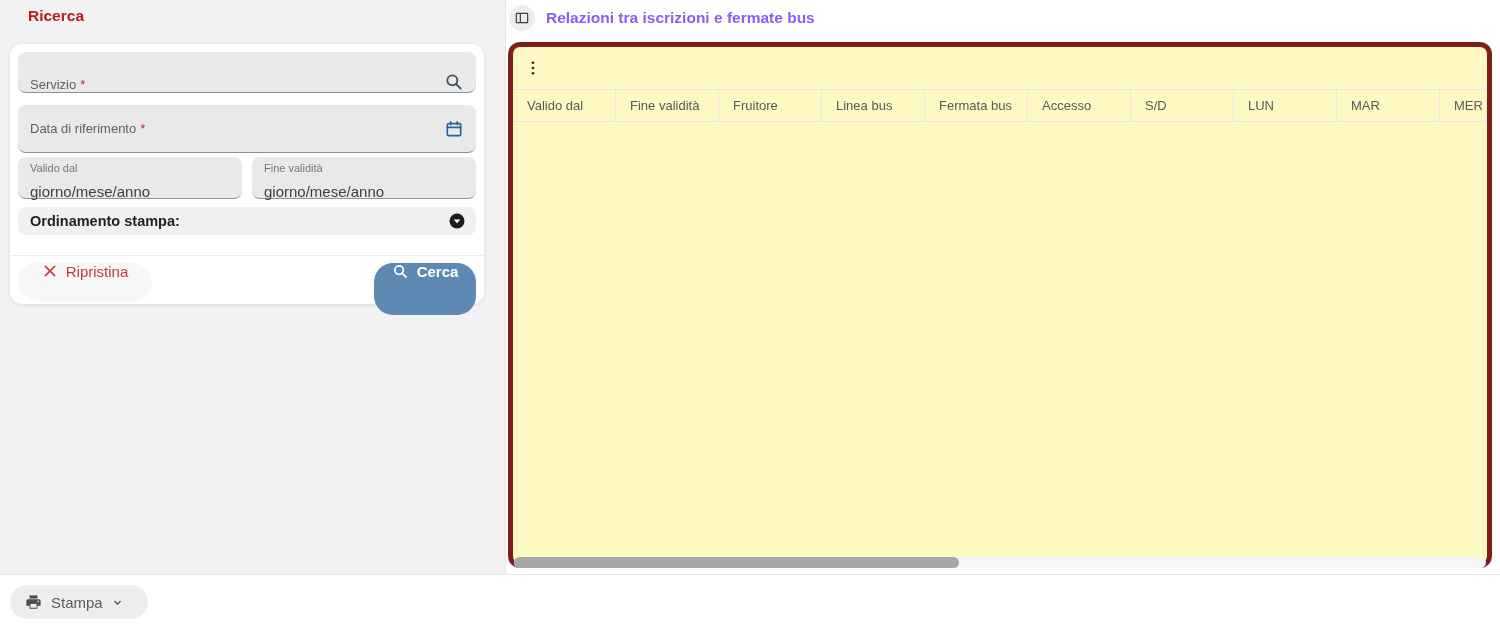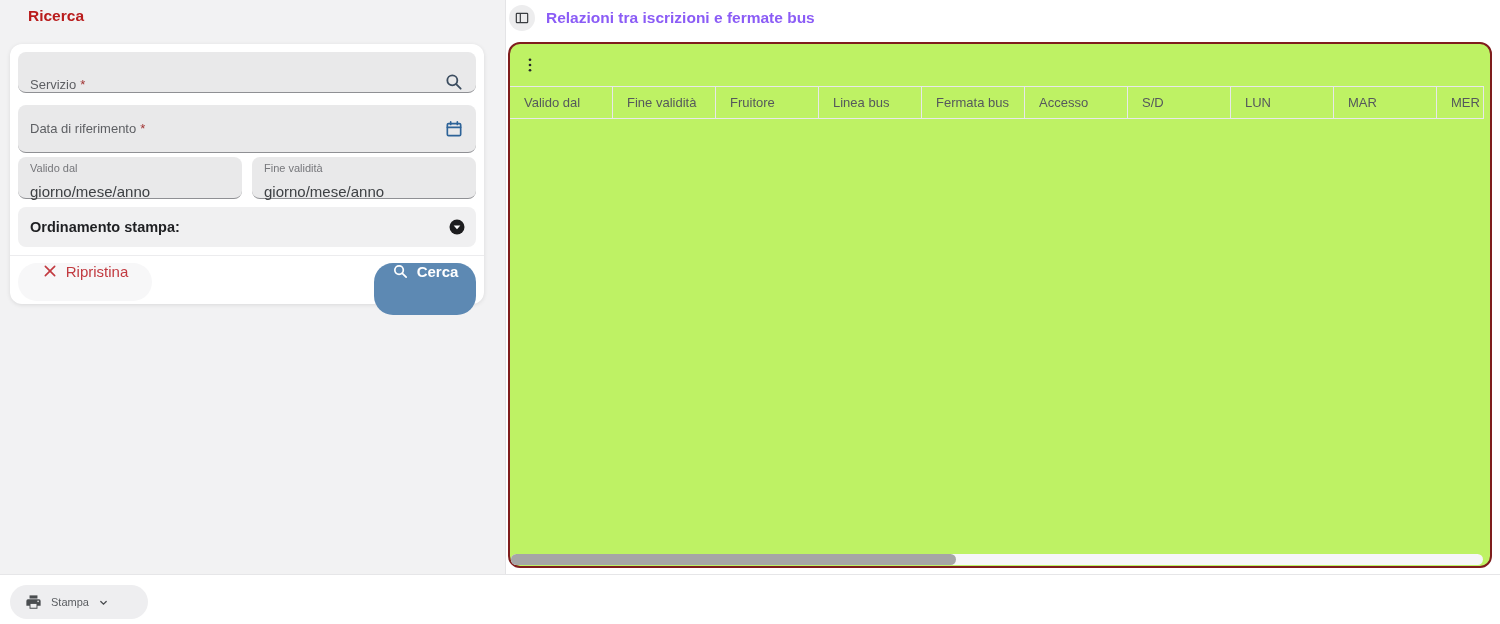--- a/index.html
+++ b/index.html
@@ -28,21 +28,21 @@
   .f-data     { left:8px; top:61px; width:458px; height:48px; display:flex; align-items:center; padding:0 12px; }
   .field-label { font-size:13px; color:#5d5f63; }
   .req { color:#a03333; margin-left:4px; font-size:13px; }
   .spacer { flex:1; }
   .f-vd { left:8px;   top:113px; width:224px; height:42px; padding:5px 12px 0; }
   .f-fv { left:242px; top:113px; width:224px; height:42px; padding:5px 12px 0; }
   .mini-label { font-size:11px; color:#76777b; display:block; }
   .mini-value { font-size:15px; color:#3e4144; display:block; margin-top:9px; }
 
   .ordinamento {
-    position:absolute; left:8px; top:163px; width:458px; height:40px;
+    position:absolute; left:8px; top:163px; width:458px; height:28px;
     background:#f0f0f1; border-radius:8px; display:flex; align-items:center;
     padding:0 10px 0 12px; cursor:pointer;
   }
   .ord-label { font-weight:bold; font-size:14.5px; color:#1f2023; }
 
   .card-divider { position:absolute; left:0; top:211px; width:474px; height:1px; background:#ececee; }
 
   .btn {
     position:absolute; display:flex; align-items:flex-start; justify-content:center; gap:8px;
     border-radius:19px; font-size:15px; cursor:pointer; border:none;
@@ -53,21 +53,21 @@
 
   
   .main-header-icon {
     position:absolute; left:509px; top:5px; width:26px; height:26px; border-radius:50%;
     background:#ededee; display:flex; align-items:center; justify-content:center;
   }
   .main-title { position:absolute; left:546px; top:9px; font-size:15.5px; font-weight:bold; color:#8b5cf6; }
 
   .table-card {
     position:absolute; left:508px; top:42px; width:984px; height:526px;
-    background:#bef264; border:2px solid #7f1d1d; border-radius:12px;
+    background:#fef9c3; border:5px solid #7f1d1d; border-radius:12px;
   }
   .kebab {
     position:absolute; left:8px; top:9px; width:24px; height:24px;
     display:flex; align-items:center; justify-content:center; cursor:pointer;
   }
   .thead {
     position:absolute; left:0; top:42px; width:974px; height:33px;
     border-top:1px solid #e8e8ea; border-bottom:1px solid #e8e8ea; border-right:1px solid #e8e8ea;
     overflow:hidden; white-space:nowrap;
   }
@@ -77,21 +77,21 @@
     font-size:13px; color:#55585c; overflow:hidden; cursor:pointer;
   }
   .hscroll-track { position:absolute; left:1px; top:510px; width:972px; height:11px; border-radius:6px; background:#f6f6f7; }
   .hscroll-thumb { position:absolute; left:1px; top:510px; width:445px; height:11px; border-radius:6px; background:#a6a6a6; cursor:grab; }
 
   
   .page-divider { position:absolute; left:0; top:574px; width:1500px; height:1px; background:#e6e6e8; }
   .print-btn {
     position:absolute; left:10px; top:585px; width:138px; height:34px; border-radius:17px;
     background:#eeeef0; display:flex; align-items:center; gap:8px; padding:0 10px 0 14px;
-    color:#5a5d61; font-size:11px; cursor:pointer; border:none;
+    color:#5a5d61; font-size:15px; cursor:pointer; border:none;
     font-family:"Liberation Sans", sans-serif;
   }
   .icon { display:inline-flex; flex:none; }
 </style>
 </head>
 <body>
 
 <div class="left-panel">
   <div class="panel-title">Ricerca</div>
 

